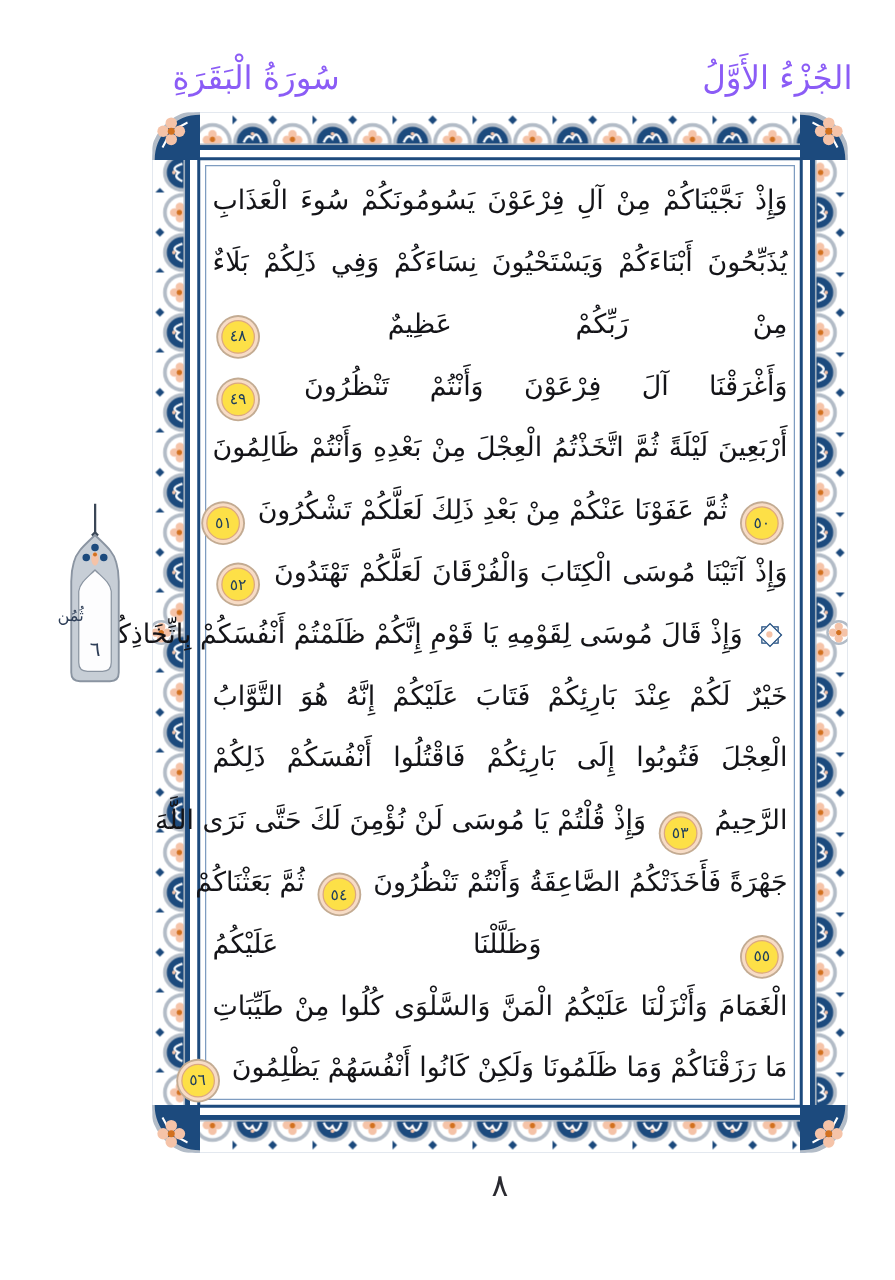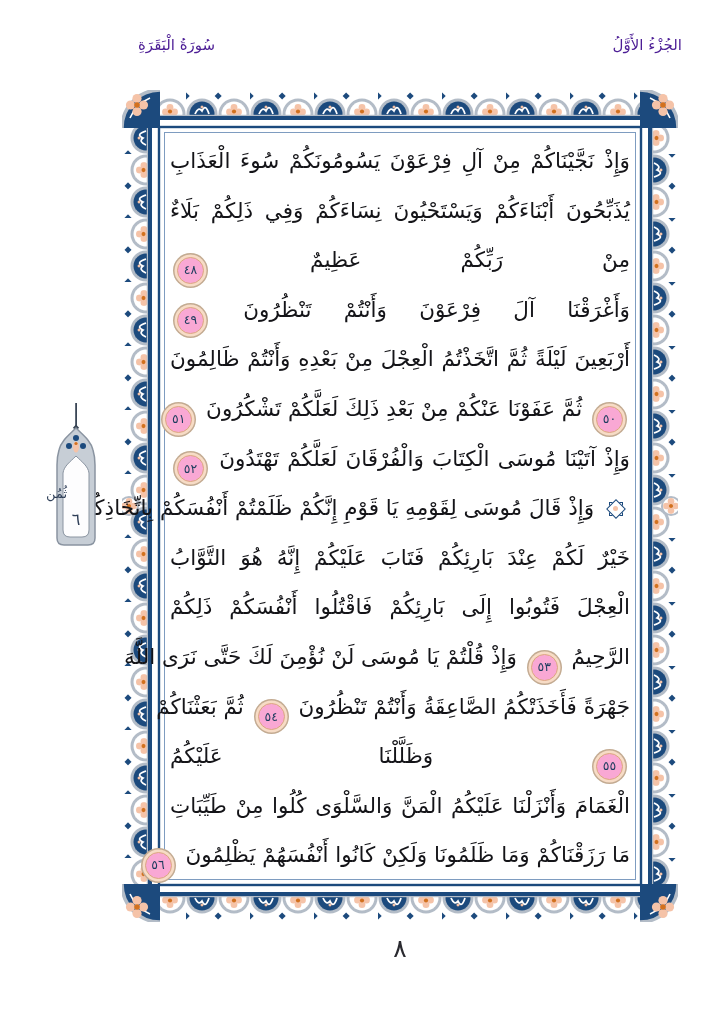--- a/index.html
+++ b/index.html
@@ -1,40 +1,40 @@
 <!DOCTYPE html>
 <html lang="ar" dir="rtl"><head>
 <meta charset="utf-8">
 <style>
   html,body{margin:0;padding:0;background:#ffffff;}
   .page{
     position:relative;width:716px;height:1024px;background:#ffffff;
     font-family:"DejaVu Sans",sans-serif;direction:rtl;overflow:hidden;
   }
   
-  .hdr{position:absolute;top:36px;font-size:15px;color:#4c1d95;white-space:nowrap;}
+  .hdr{position:absolute;top:48px;font-size:26px;color:#8b5cf6;white-space:nowrap;}
   .hdr-juz{right:34px;}
   .hdr-surah{left:138px;}
   
   .frame{position:absolute;left:122px;top:90px;width:556px;height:832px;}
   
   .text-area{
     position:absolute;left:170px;top:136px;width:460px;height:744px;
     direction:rtl;overflow:visible;
   }
   .qline{
     height:49.6px;line-height:49.6px;white-space:nowrap;
     text-align:justify;text-align-last:justify;
     font-size:21.5px;color:#141418;
   }
   .qtext{letter-spacing:0.2px;margin-top:32px;}
   .ayah{
     display:inline-flex;align-items:center;justify-content:center;
     width:25px;height:25px;border-radius:50%;
-    background:#f9a8d4;border:1.6px solid #dca87f;
+    background:#fde047;border:1.6px solid #dca87f;
     box-shadow:0 0 0 2.5px #f7dcc6,0 0 0 4px #c3ab92;
     margin:0 7px;vertical-align:-7px;
   }
   .ayah-n{font-size:12.5px;color:#1c3c5e;line-height:1;font-family:"DejaVu Sans",sans-serif;}
   .hizb{position:relative;display:inline-block;width:17px;height:17px;margin:0 6px;vertical-align:-2px;}
   .hizb i{position:absolute;inset:1.5px;border:1.7px solid #1c4a7d;background:#fff;display:block;}
   .hizb i.b{transform:rotate(45deg);}
   .hizb em{position:absolute;left:50%;top:50%;width:5px;height:5px;margin:-2.5px 0 0 -2.5px;border-radius:50%;background:#f5c3a8;display:block;}
   
   .marker{position:absolute;left:46px;top:400px;width:60px;height:152px;}

